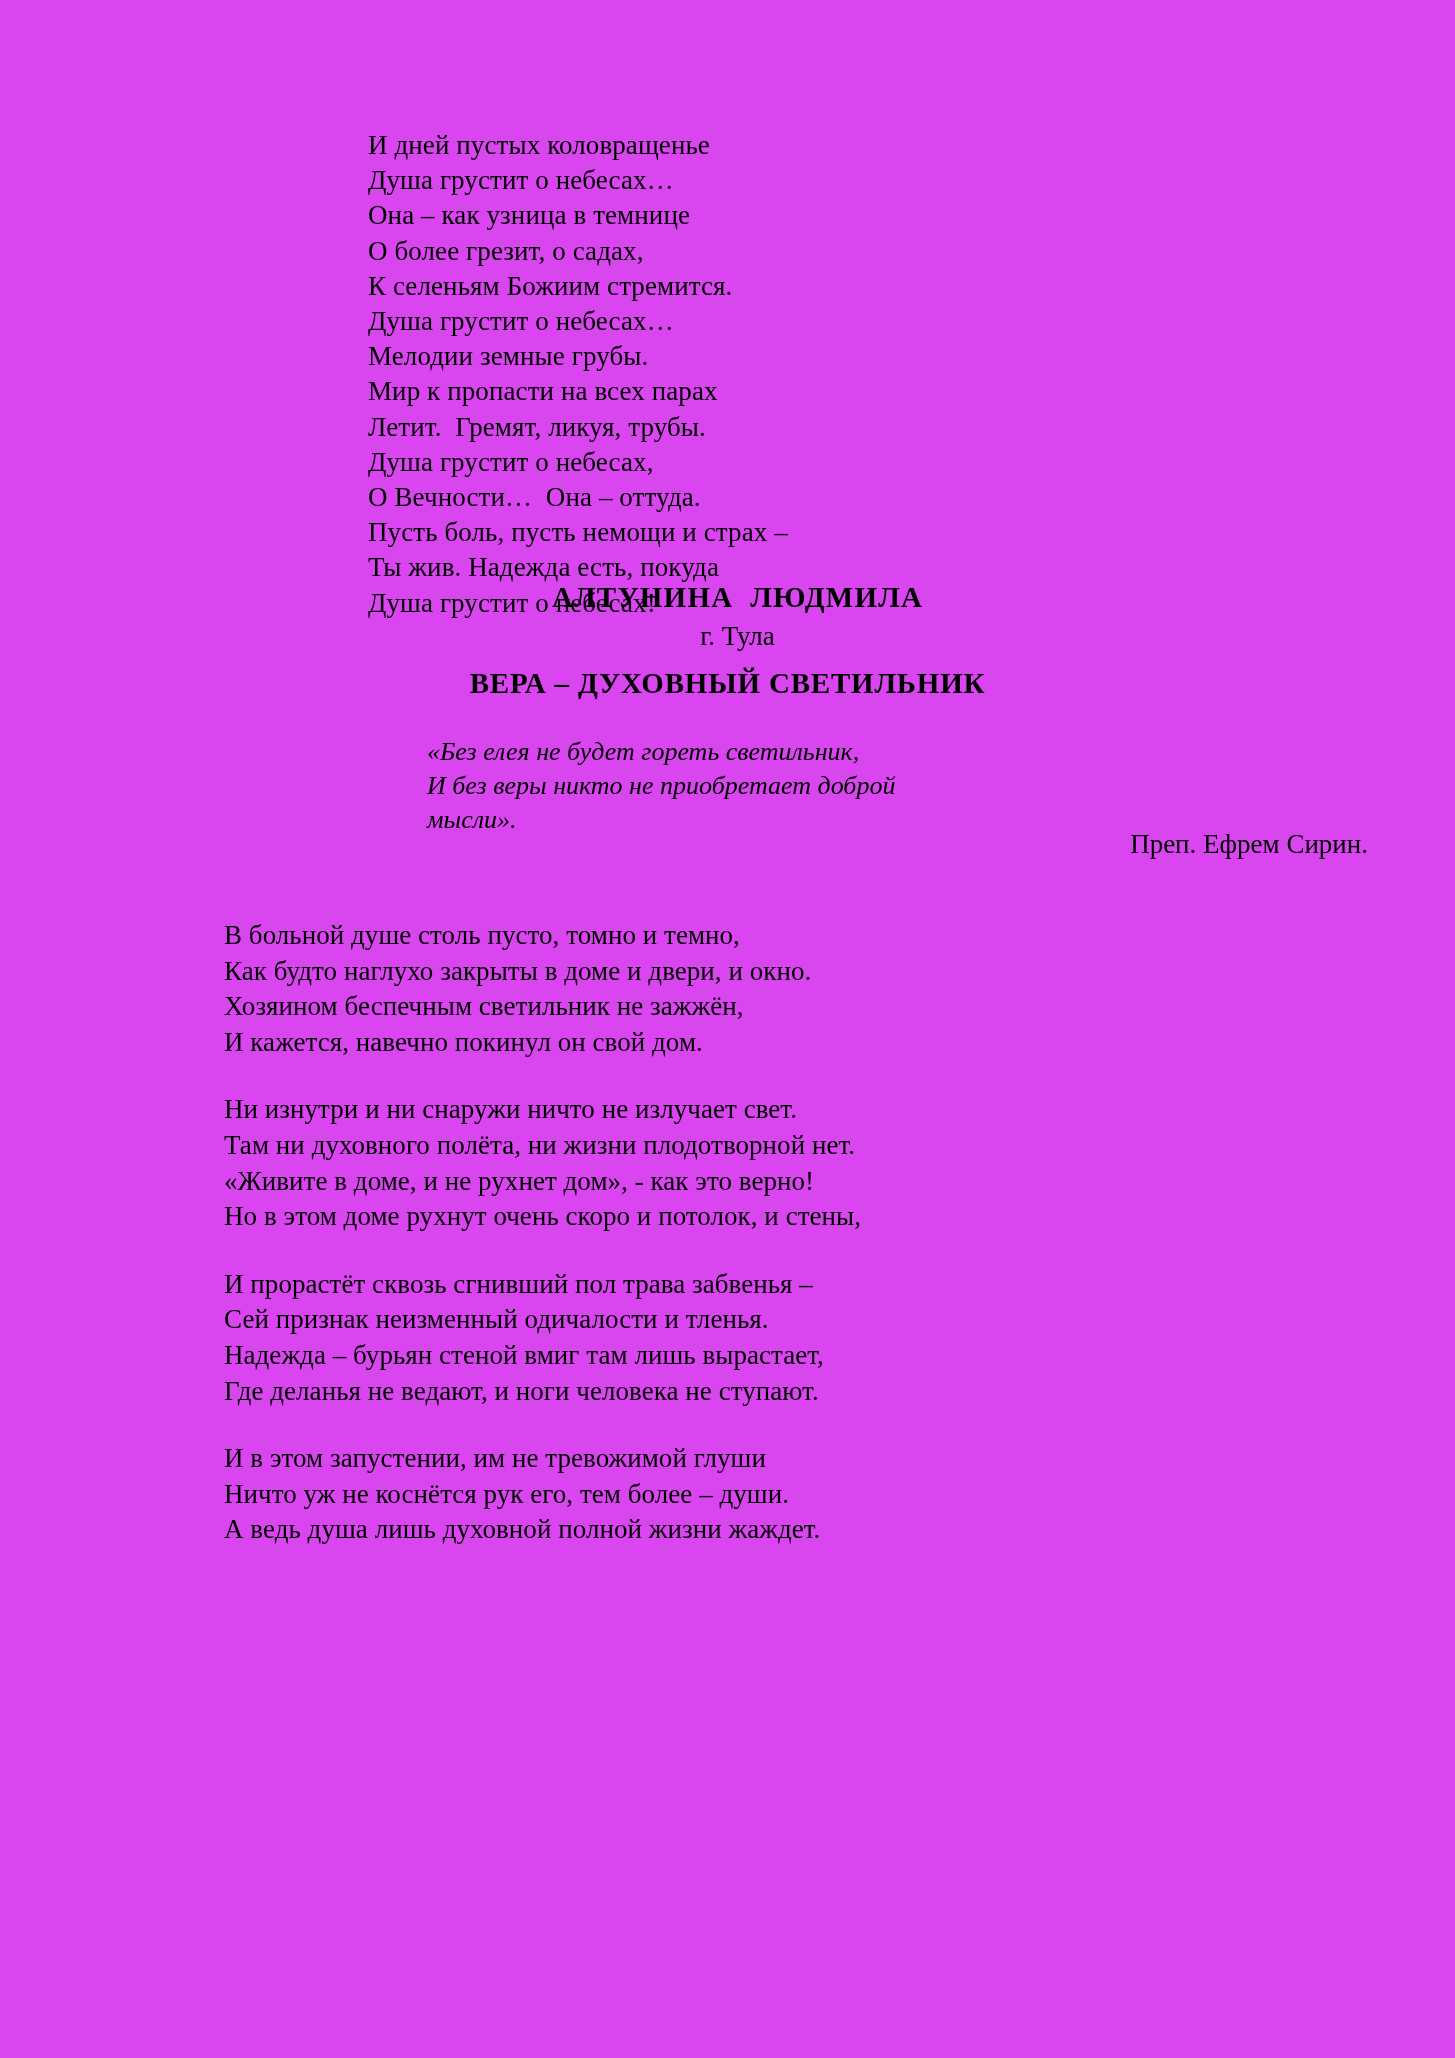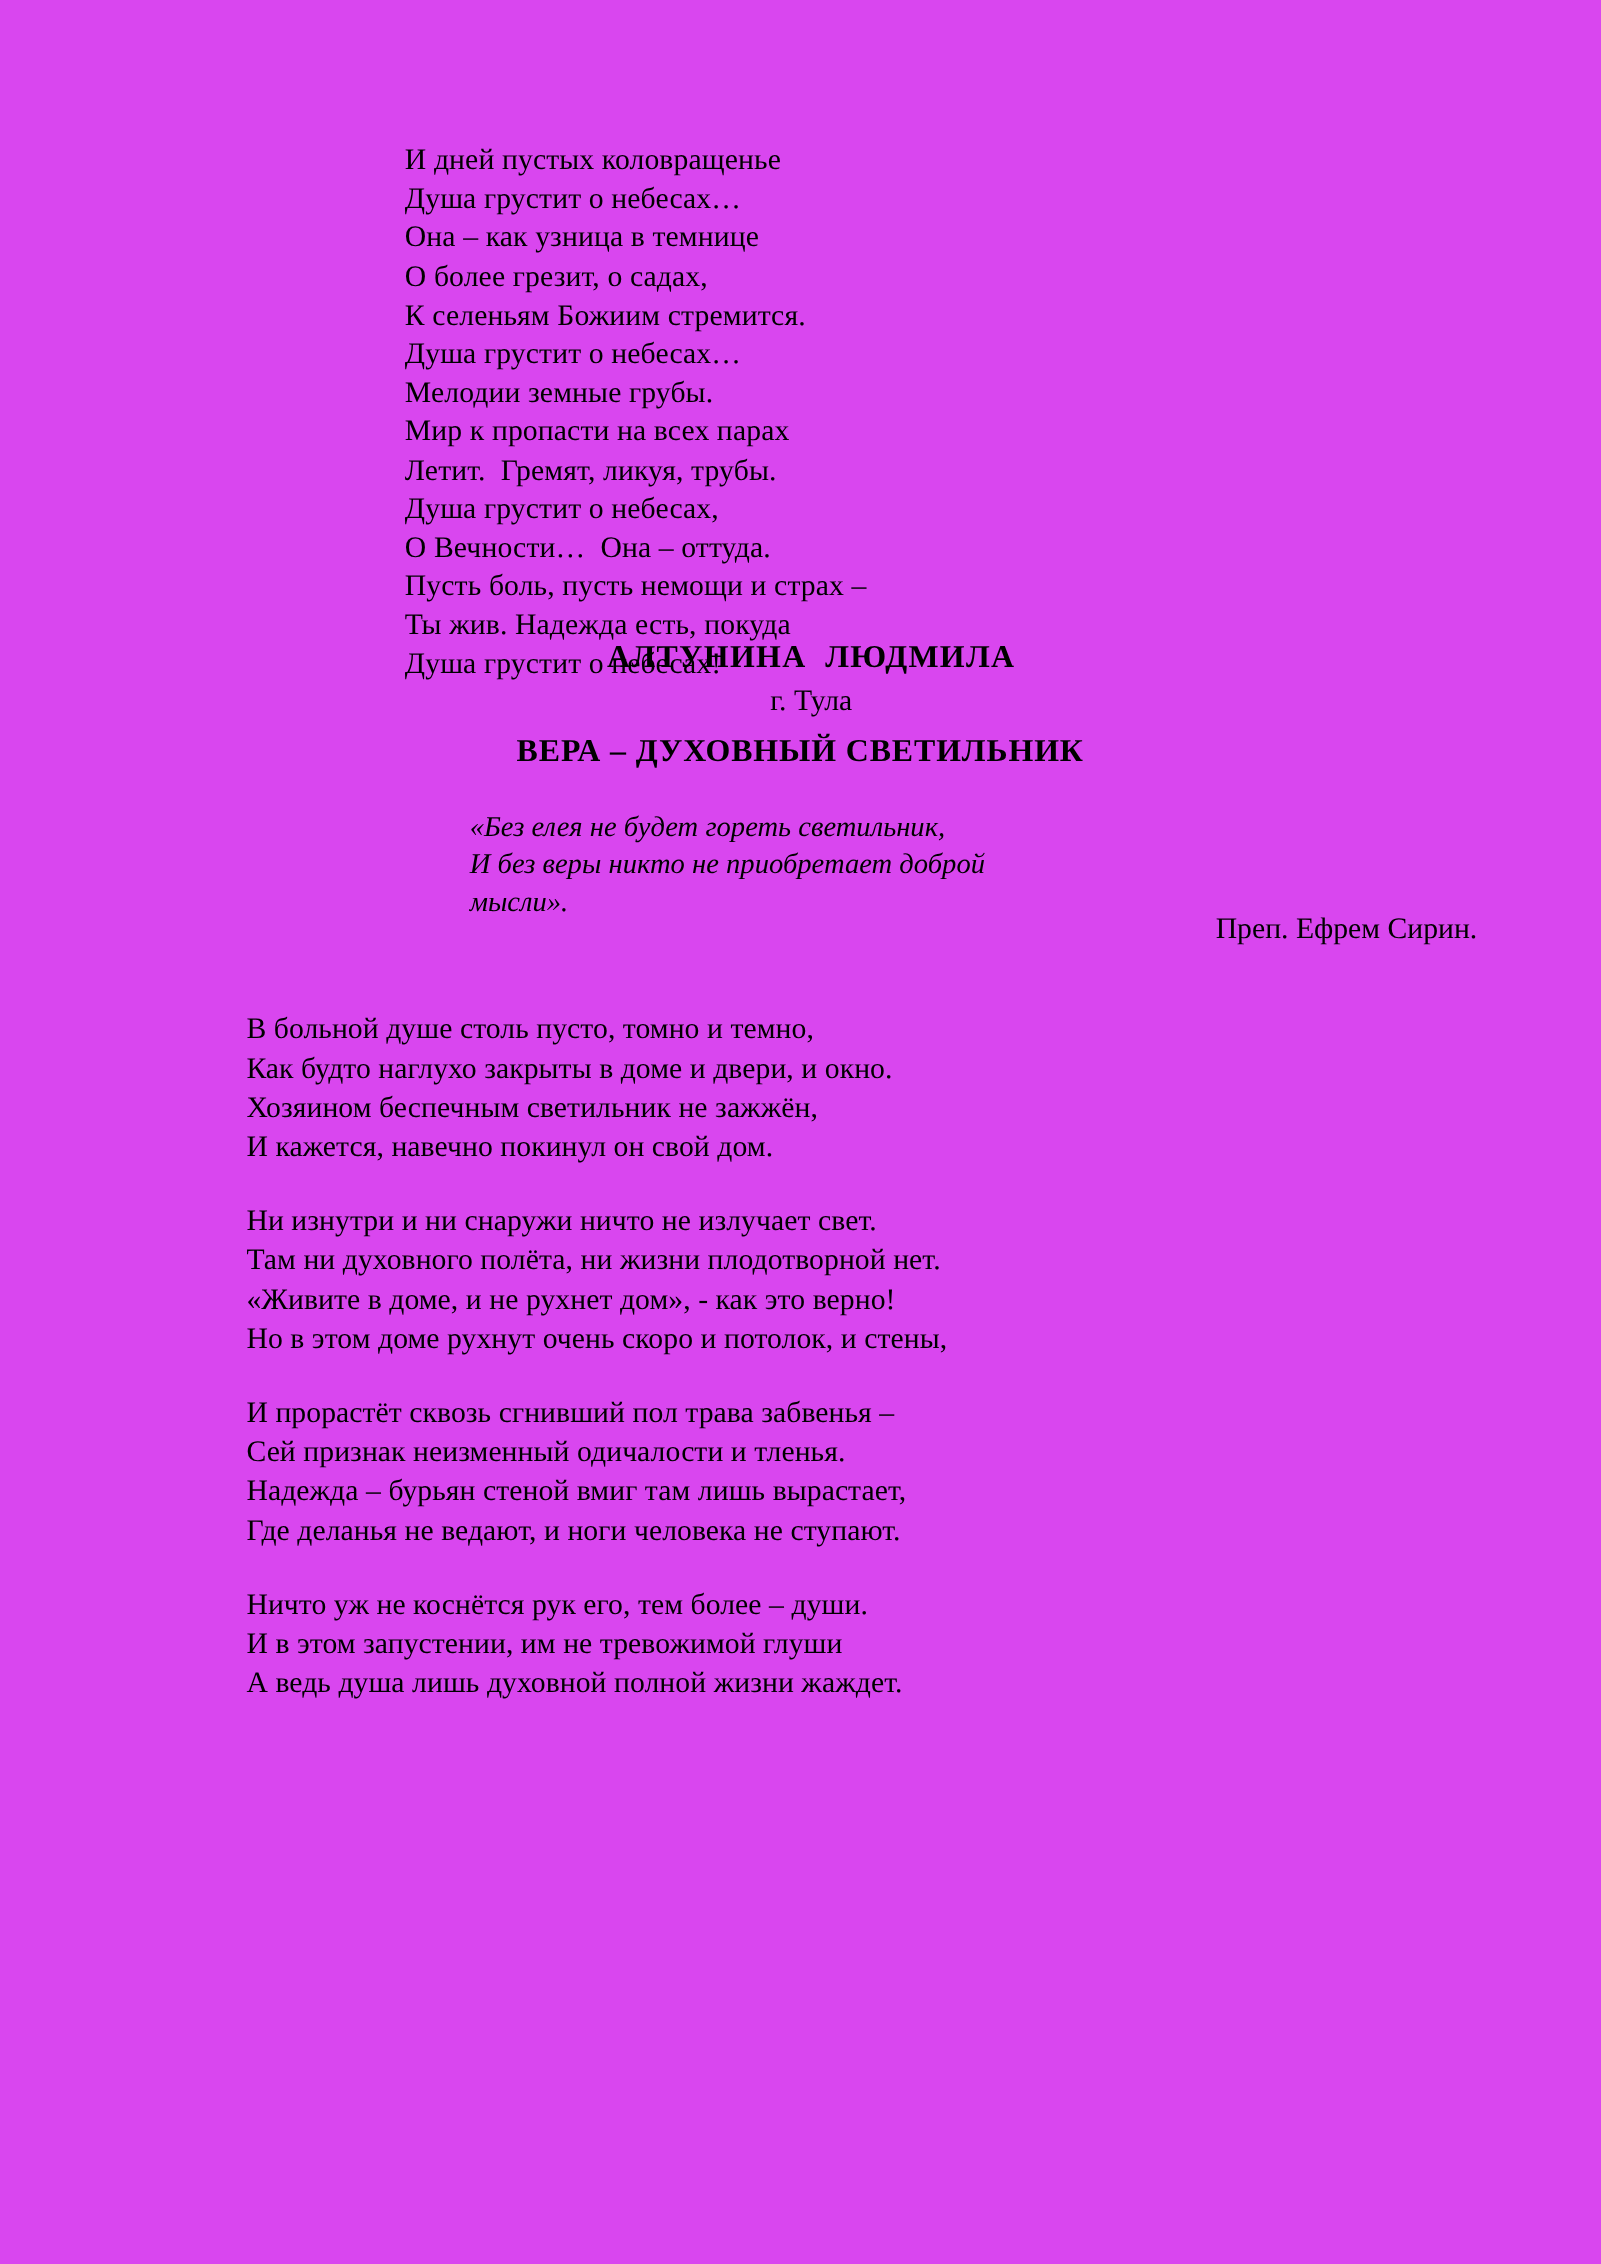--- a/index.html
+++ b/index.html
@@ -82,21 +82,21 @@
     line-height: 34px;
   }
   .epigraph .eline {
     display: block;
   }
   .epigraph-source {
     position: absolute;
     left: 0;
     top: 827px;
     width: 1455px;
-    padding-right: 112px;
+    padding-right: 87px;
     box-sizing: border-box;
     text-align: right;
     font-size: 27px;
     line-height: 34px;
     white-space: pre;
   }
 
   
   .body-poem {
     position: absolute;
@@ -170,20 +170,20 @@
     </div>
 
     <div class="stanza">
       <div class="line">И прорастёт сквозь сгнивший пол трава забвенья –</div>
       <div class="line">Сей признак неизменный одичалости и тленья.</div>
       <div class="line">Надежда – бурьян стеной вмиг там лишь вырастает,</div>
       <div class="line">Где деланья не ведают, и ноги человека не ступают.</div>
     </div>
 
     <div class="stanza">
+      <div class="line">И в этом запустении, им не тревожимой глуши</div>
       <div class="line">Ничто уж не коснётся рук его, тем более – души.</div>
-      <div class="line">И в этом запустении, им не тревожимой глуши</div>
       <div class="line">А ведь душа лишь духовной полной жизни жаждет.</div>
     </div>
 
   </div>
 
 </div>
 
 </body></html>

